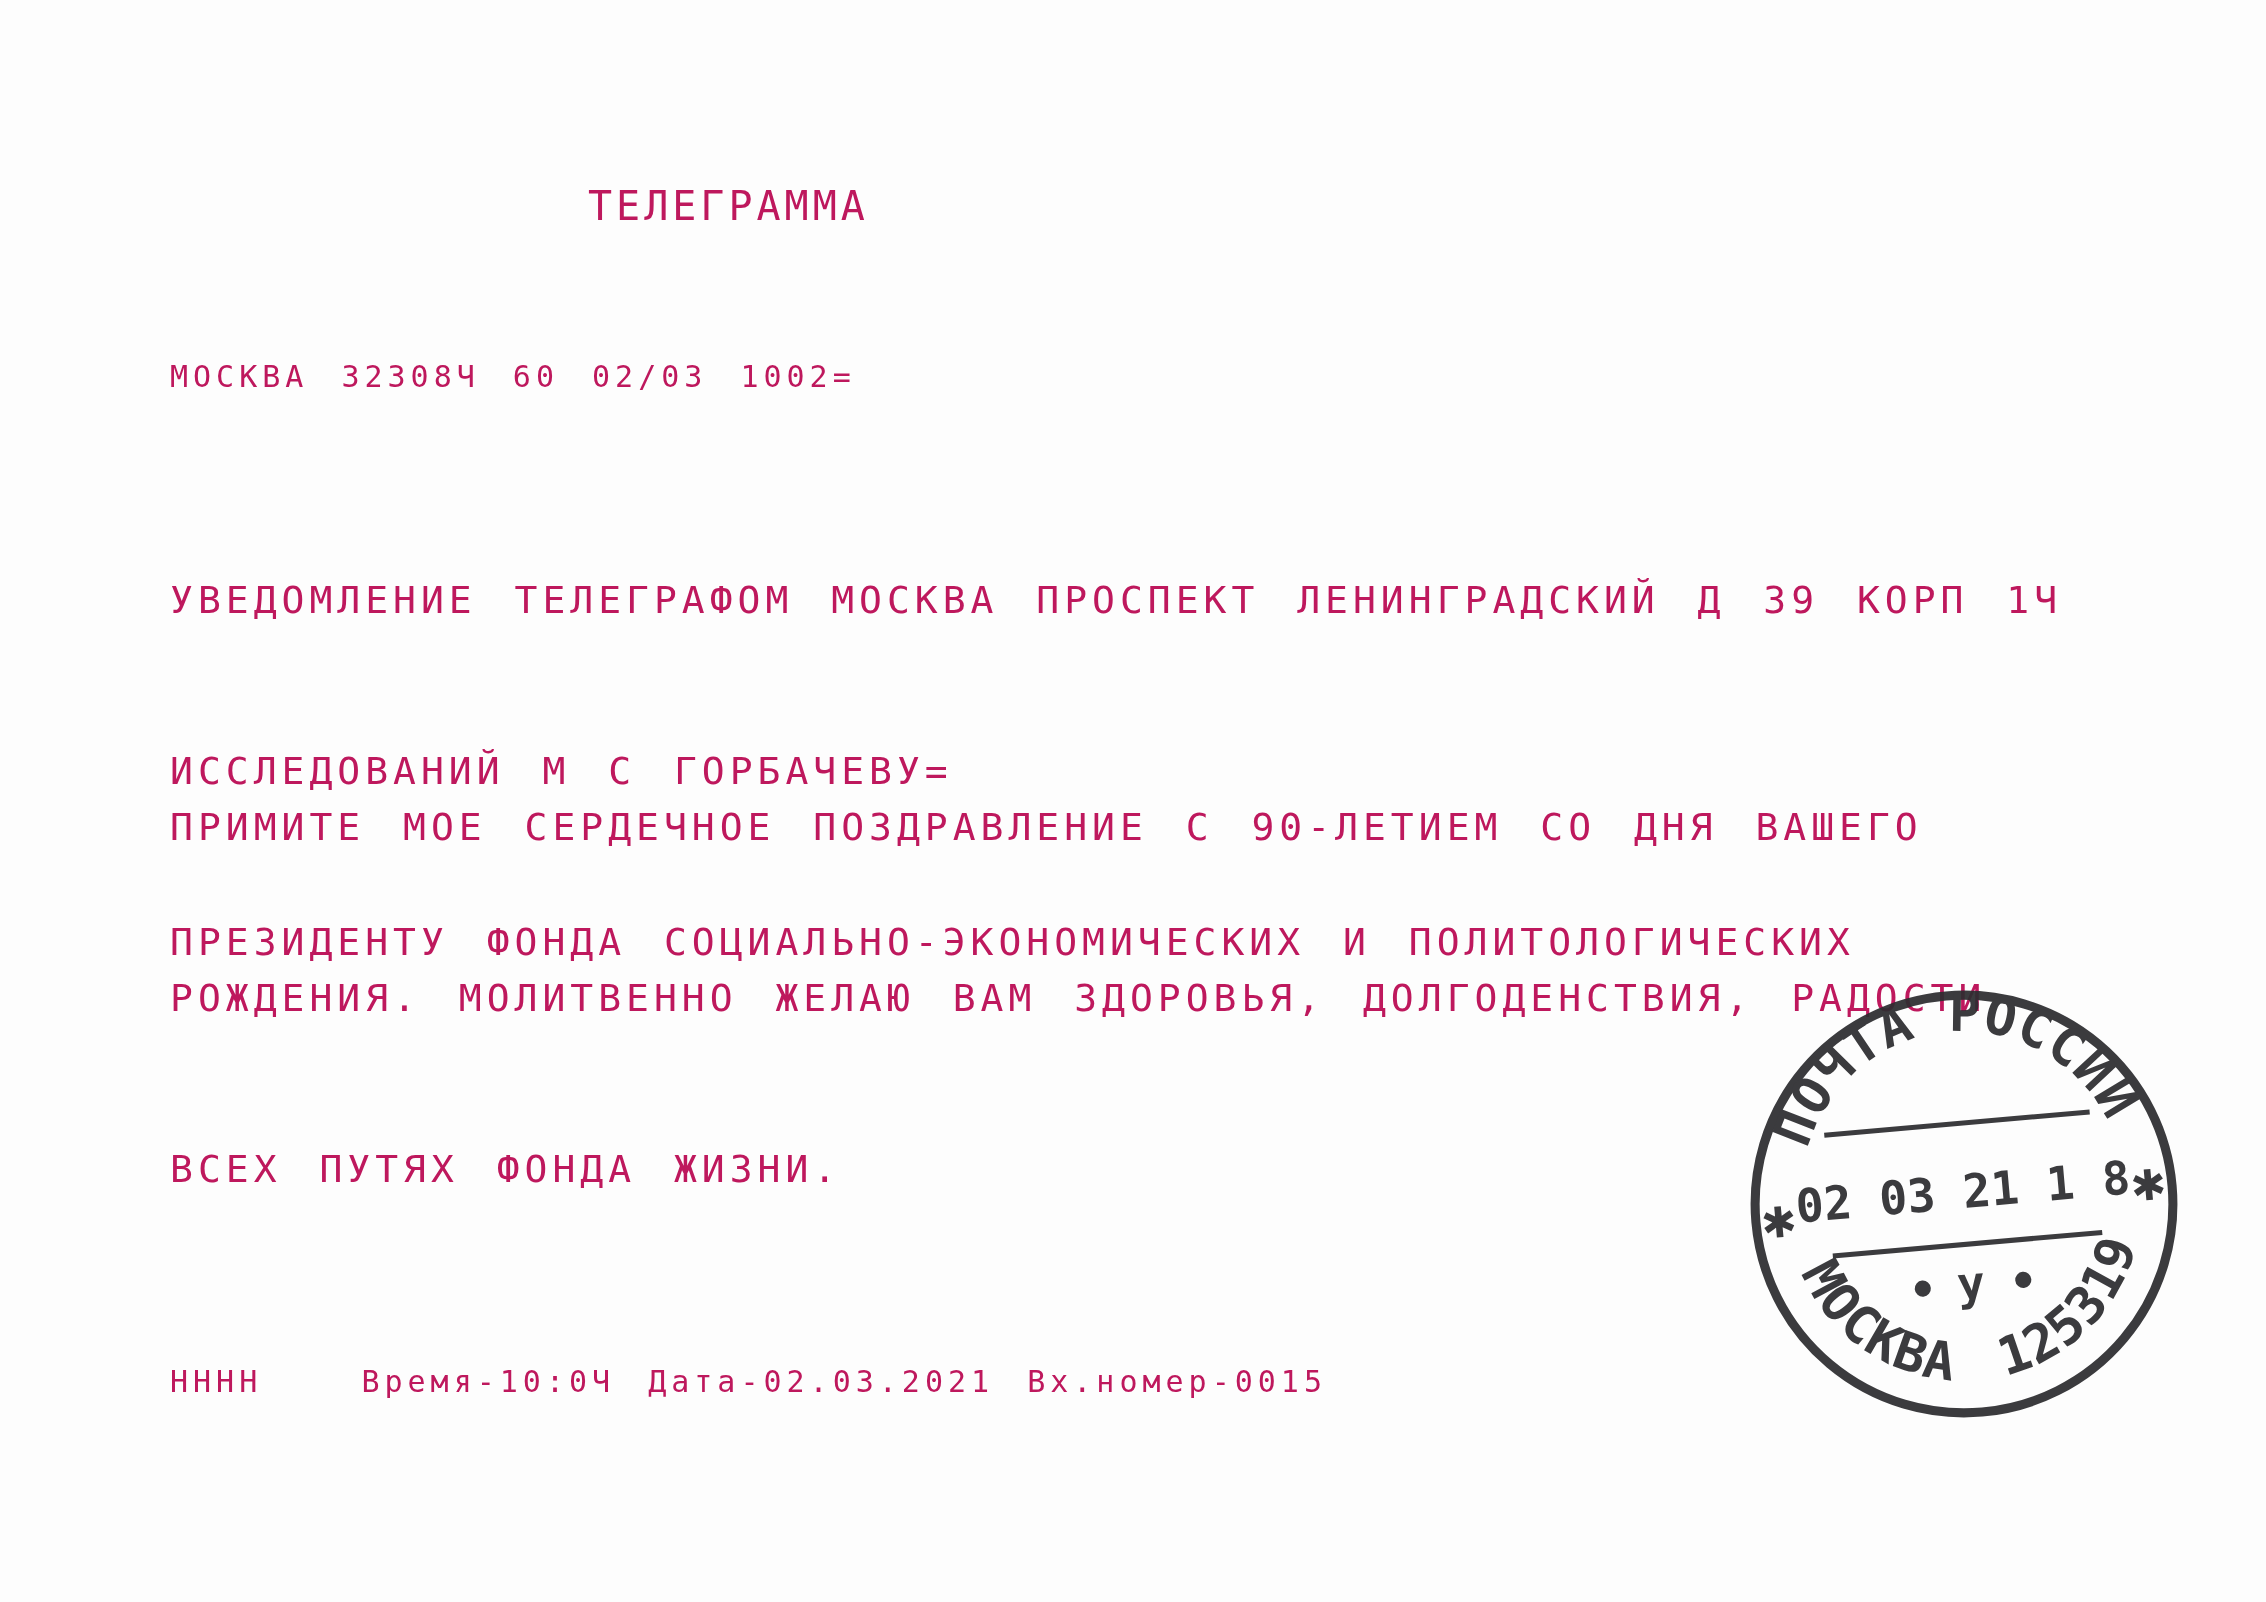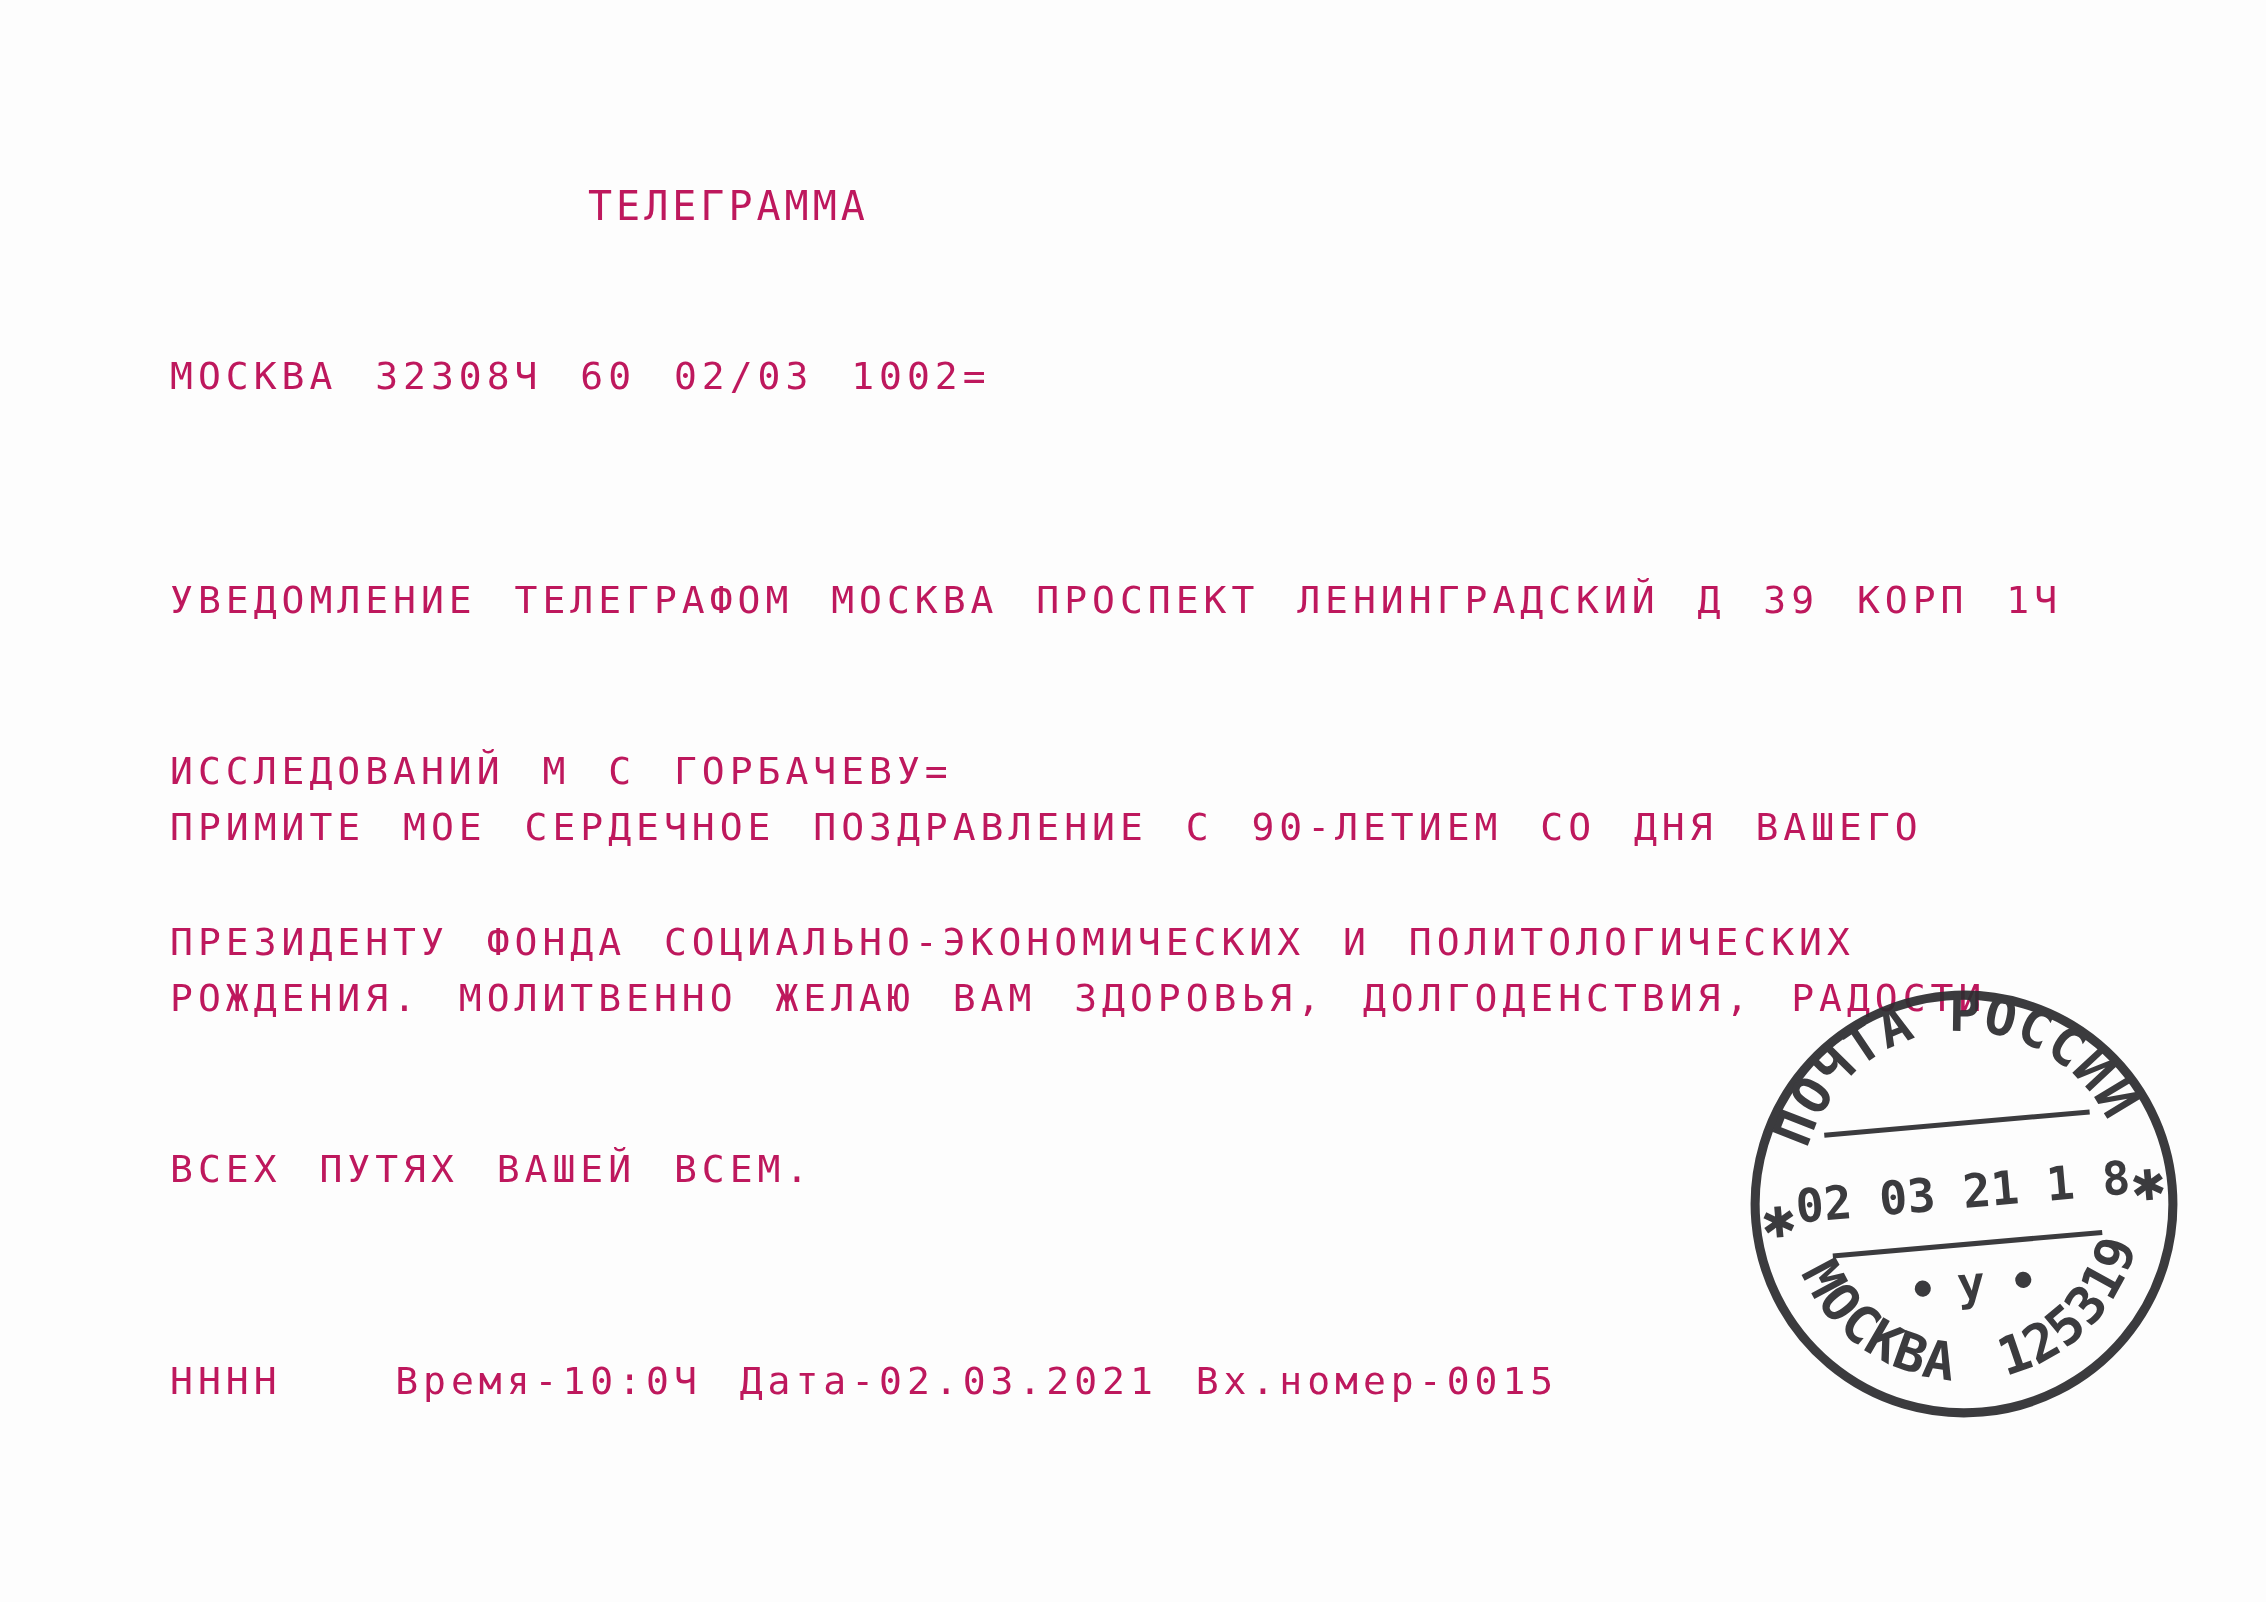--- a/index.html
+++ b/index.html
@@ -12,21 +12,21 @@
     width: 2266px;
     height: 1602px;
     background: #fdfdfd;
     overflow: hidden;
     font-family: "DejaVu Sans Mono", "Liberation Mono", monospace;
     color: #be185d;
   }
   .line {
     position: absolute;
     white-space: pre;
-    font-size: 38px;
+    font-size: 30px;
     letter-spacing: 5px;
     word-spacing: 10px;
     line-height: 57px;
     font-weight: 500;
   }
   .block {
     position: absolute;
     white-space: pre;
     font-size: 38px;
     letter-spacing: 5px;
@@ -65,21 +65,21 @@
 
   <div class="block address-block">
     <div>УВЕДОМЛЕНИЕ ТЕЛЕГРАФОМ МОСКВА ПРОСПЕКТ ЛЕНИНГРАДСКИЙ Д 39 КОРП 1Ч</div>
     <div>ИССЛЕДОВАНИЙ М С ГОРБАЧЕВУ=</div>
     <div>ПРЕЗИДЕНТУ ФОНДА СОЦИАЛЬНО-ЭКОНОМИЧЕСКИХ И ПОЛИТОЛОГИЧЕСКИХ</div>
   </div>
 
   <div class="block body-block">
     <div>ПРИМИТЕ МОЕ СЕРДЕЧНОЕ ПОЗДРАВЛЕНИЕ С 90-ЛЕТИЕМ СО ДНЯ ВАШЕГО</div>
     <div>РОЖДЕНИЯ. МОЛИТВЕННО ЖЕЛАЮ ВАМ ЗДОРОВЬЯ, ДОЛГОДЕНСТВИЯ, РАДОСТИ</div>
-    <div>ВСЕХ ПУТЯХ ВАШЕЙ ВСЕМ.</div>
+    <div>ВСЕХ ПУТЯХ ФОНДА ЖИЗНИ.</div>
     
   </div>
 
   <div class="line footer-line">НННН   Время-10:0Ч Дата-02.03.2021 Вх.номер-0015</div>
 
   <svg class="stamp" viewBox="0 0 440 440" xmlns="http://www.w3.org/2000/svg">
     <defs>
       <path id="arcTop" d="M 66 165 A 160 160 0 0 1 374 165" fill="none"></path>
       <path id="arcBottom" d="M 56 281 A 175 175 0 0 0 384 281" fill="none"></path>
     </defs>

